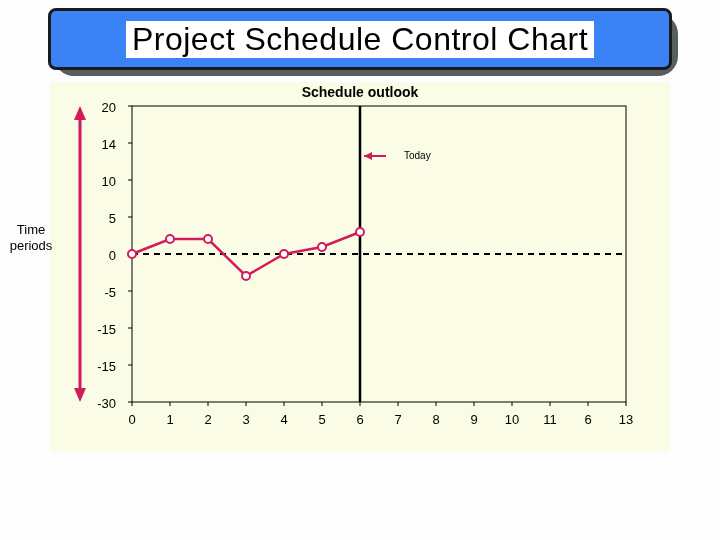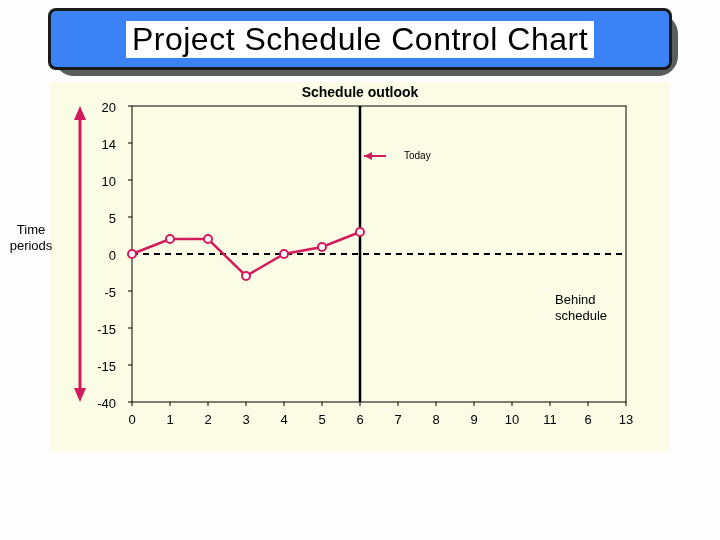--- a/index.html
+++ b/index.html
@@ -75,39 +75,38 @@
 
 
   <div class="lbl right" style="left:42px; top:18px; width:24px;">20</div>
   <div class="lbl right" style="left:42px; top:55px; width:24px;">14</div>
   <div class="lbl right" style="left:42px; top:92px; width:24px;">10</div>
   <div class="lbl right" style="left:42px; top:129px; width:24px;">5</div>
   <div class="lbl right" style="left:42px; top:166px; width:24px;">0</div>
   <div class="lbl right" style="left:42px; top:203px; width:24px;">-5</div>
   <div class="lbl right" style="left:36px; top:240px; width:30px;">-15</div>
   <div class="lbl right" style="left:36px; top:277px; width:30px;">-15</div>
-  <div class="lbl right" style="left:36px; top:314px; width:30px;">-40</div>
+  <div class="lbl right" style="left:36px; top:314px; width:30px;">-30</div>
 
   <div class="lbl center" style="left:82px;  top:330px;">0</div>
   <div class="lbl center" style="left:120px; top:330px;">1</div>
   <div class="lbl center" style="left:158px; top:330px;">2</div>
   <div class="lbl center" style="left:196px; top:330px;">3</div>
   <div class="lbl center" style="left:234px; top:330px;">4</div>
   <div class="lbl center" style="left:272px; top:330px;">5</div>
   <div class="lbl center" style="left:310px; top:330px;">6</div>
   <div class="lbl center" style="left:348px; top:330px;">7</div>
   <div class="lbl center" style="left:386px; top:330px;">8</div>
   <div class="lbl center" style="left:424px; top:330px;">9</div>
   <div class="lbl center" style="left:462px; top:330px;">10</div>
   <div class="lbl center" style="left:500px; top:330px;text-align:center;">11</div>
   <div class="lbl center" style="left:538px; top:330px;">6</div>
   <div class="lbl center" style="left:576px; top:330px;">13</div>
 
   <div class="lbl" style="left:354px; top:68px; font-size:10px;">Today</div>
-  <div class="lbl" style="left:505px; top:210px; width:80px; line-height:1.2;">Behind schedule</div>
 
   <svg class="chart" width="620" height="370">
 
     <rect x="82" y="24" width="494" height="296" fill="none" stroke="#000" stroke-width="1"></rect>
 
     <g stroke="#000" stroke-width="1">
       <line x1="78" y1="24" x2="82" y2="24"></line>
       <line x1="78" y1="61" x2="82" y2="61"></line>
       <line x1="78" y1="98" x2="82" y2="98"></line>
       <line x1="78" y1="135" x2="82" y2="135"></line>

